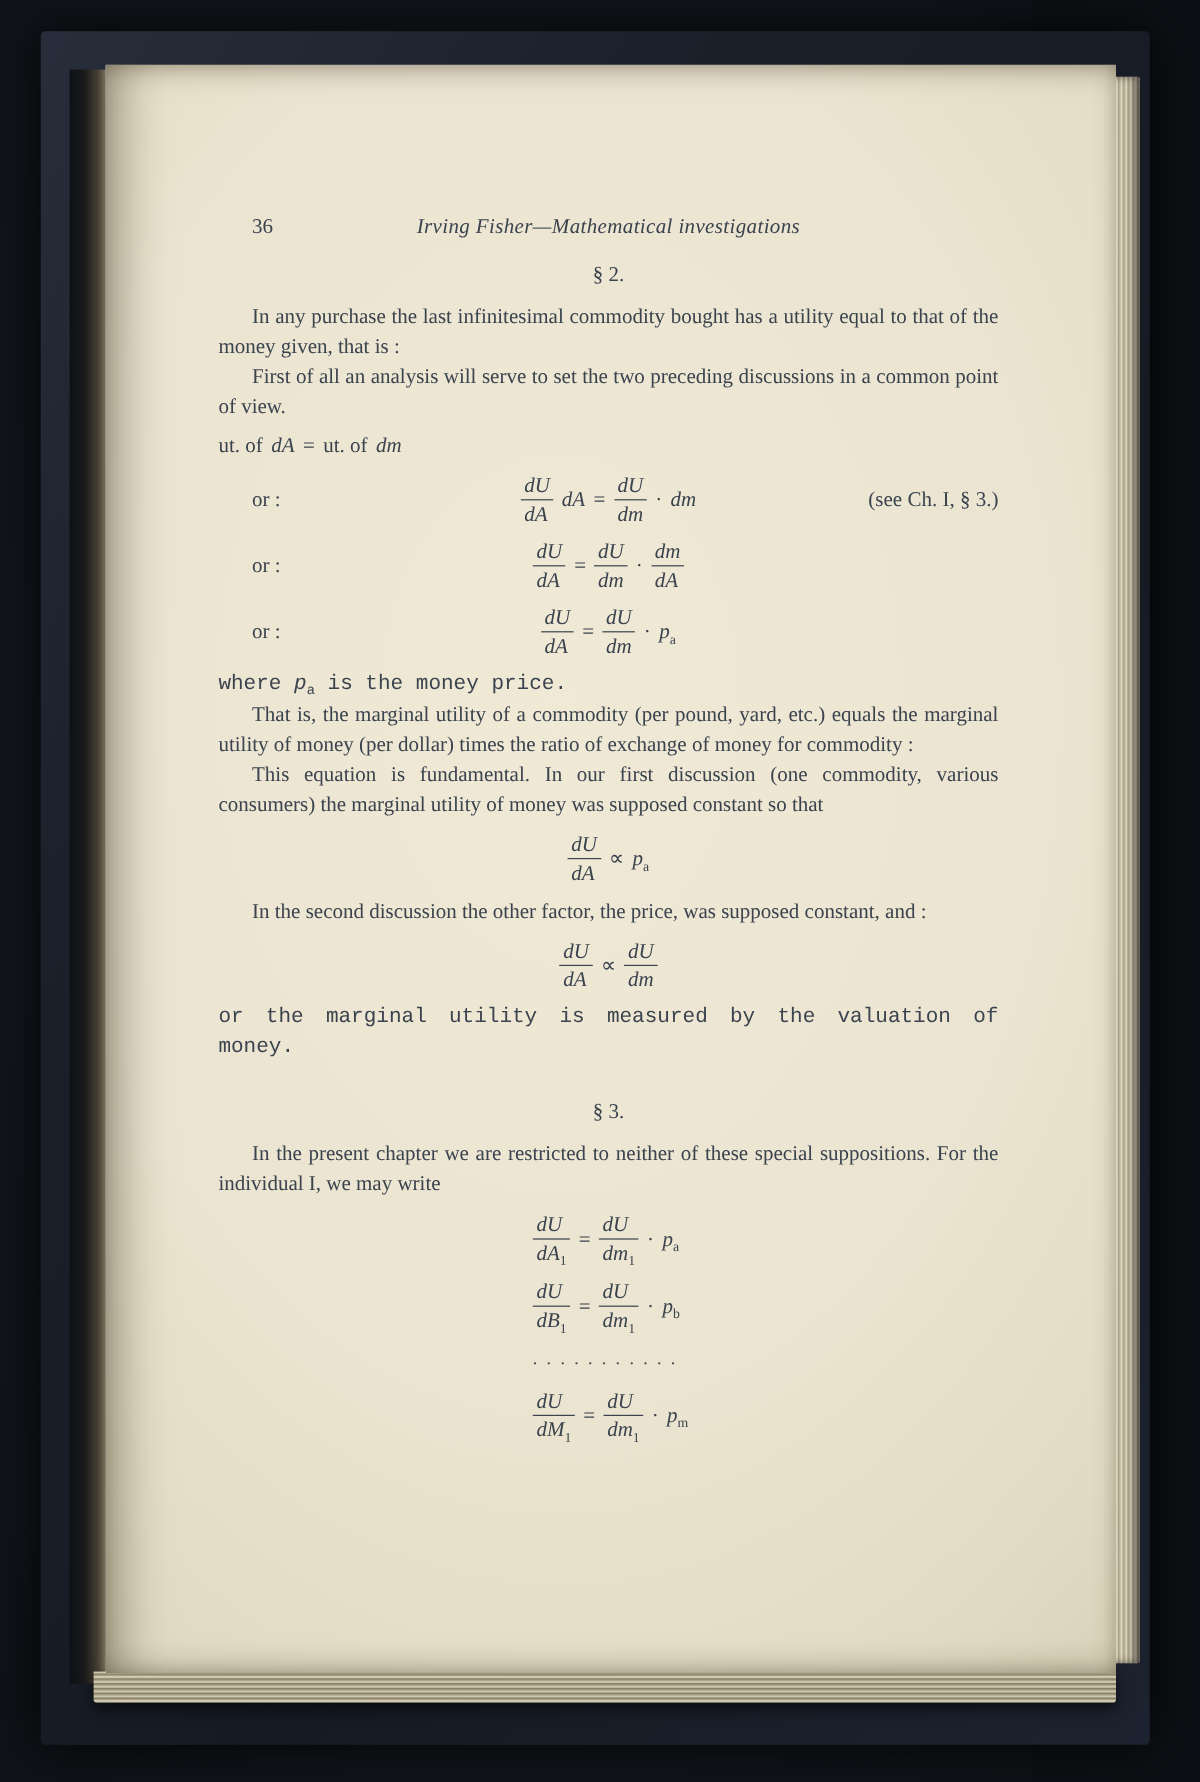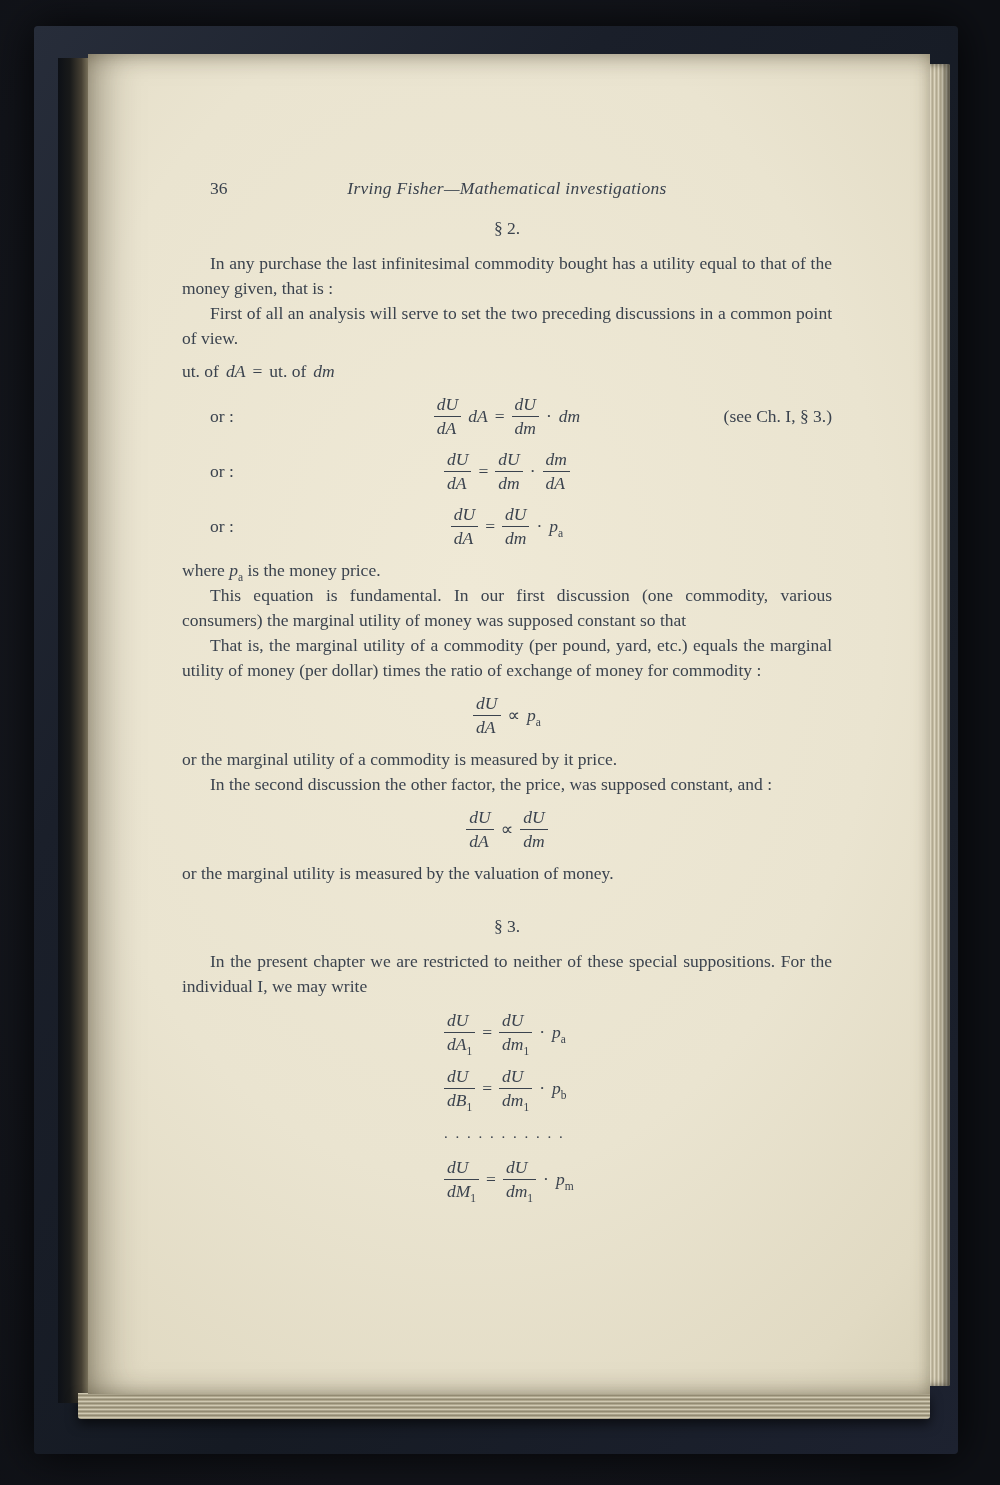--- a/index.html
+++ b/index.html
@@ -69,21 +69,21 @@
     text-align: center;
     font-style: italic;
     letter-spacing: 0.3px;
   }
   .sec-head {
     text-align: center;
     margin: 14px 0 10px 0;
   }
   p { margin: 0; }
   p.ind { text-indent: 28px; }
-  p.noind { text-indent: 0; }
+  p.noind { text-indent: 0; font-family: Liberation Mono, monospace; }
   .mi { font-style: italic; }
   sub { font-size: 11.5px; line-height: 0; }
   .utline {
     display: flex; justify-content: flex-start; align-items: baseline;
     gap: 7px;
     margin: 8px 0 2px 0;
   }
   .frac {
     display: inline-block;
     text-align: left;
@@ -194,33 +194,32 @@
         <span>·</span>
         <span class="ptok"><span class="mi">p</span><sub>a</sub></span>
       </div>
 
       <p class="noind">
         <span>where</span>
         <span class="ptok"><span class="mi">p</span><sub>a</sub></span>
         <span>is the money price.</span>
       </p>
 
+      <p class="ind">That is, the marginal utility of a commodity (per pound, yard, etc.) equals the marginal utility of money (per dollar) times the ratio of exchange of money for commodity :</p>
       <p class="ind">This equation is fundamental.  In our first discussion (one commodity, various consumers) the marginal utility of money was supposed constant so that</p>
-      <p class="ind">That is, the marginal utility of a commodity (per pound, yard, etc.) equals the marginal utility of money (per dollar) times the ratio of exchange of money for commodity :</p>
 
       <div class="eqrow">
         <span class="frac">
             <span class="fn mi">dU</span>
             <span class="fd mi">dA</span>
           </span>
         <span>∝</span>
         <span class="ptok"><span class="mi">p</span><sub>a</sub></span>
       </div>
 
-      <p class="noind">or the marginal utility of a commodity is measured by it price.</p>
       <p class="ind">In the second discussion the other factor, the price, was supposed constant, and :</p>
 
       <div class="eqrow">
         <span class="frac">
             <span class="fn mi">dU</span>
             <span class="fd mi">dA</span>
           </span>
         <span>∝</span>
         <span class="frac">
             <span class="fn mi">dU</span>

